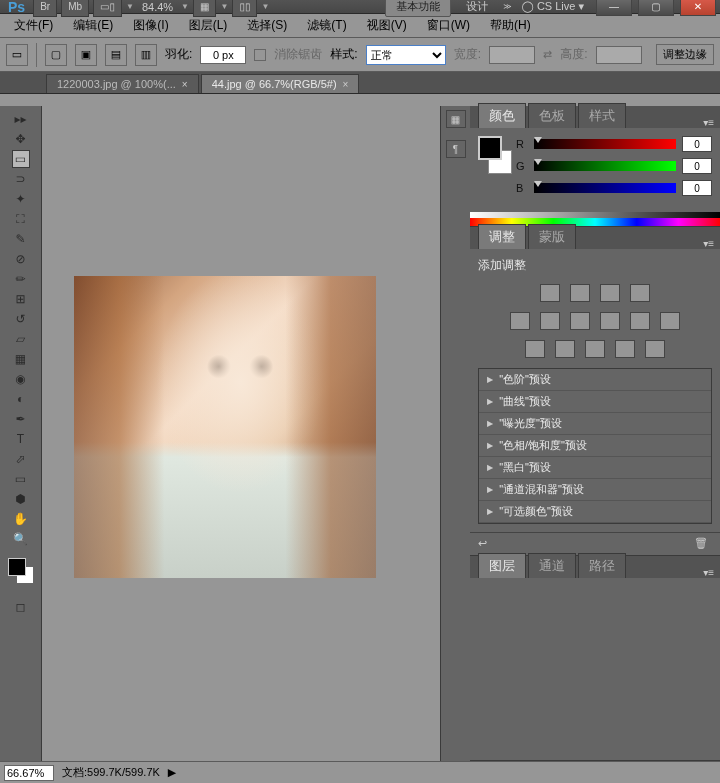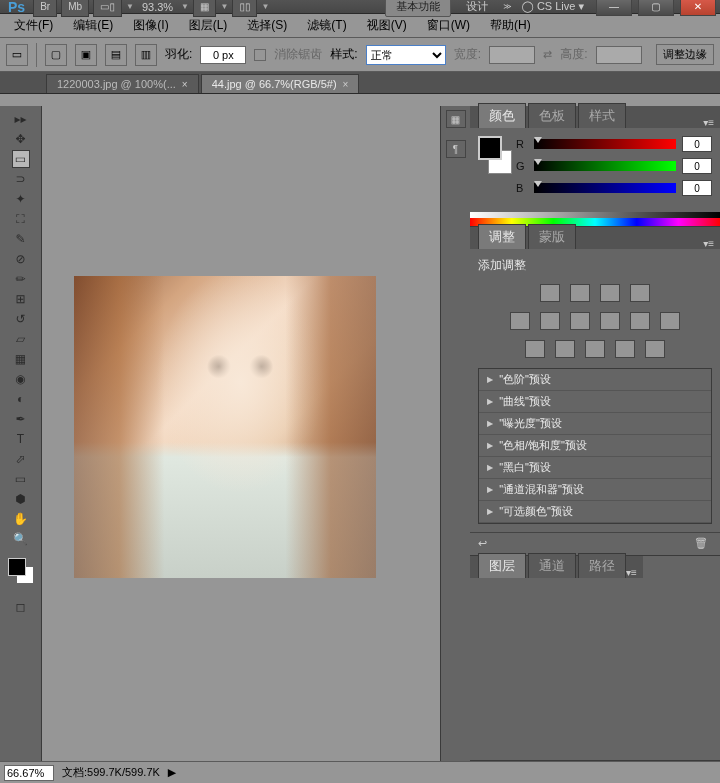--- a/index.html
+++ b/index.html
@@ -81,21 +81,21 @@
 </style>
 </head>
 <body>
 
 <div class="titlebar">
   <span class="ps">Ps</span>
   <span class="tbtn">Br</span>
   <span class="tbtn">Mb</span>
   <span class="tbtn">▭▯</span>
   <span class="tri">▼</span>
-  <span class="zoom">93.3%</span>
+  <span class="zoom">84.4%</span>
   <span class="tri">▼</span>
   <span class="tbtn">▦</span>
   <span class="tri">▼</span>
   <span class="tbtn">▯▯</span>
   <span class="tri">▼</span>
   <span class="spacer"></span>
   <span class="workspace">基本功能</span>
   <span class="workspace dim">设计</span>
   <span class="tri" style="color:#ccc">≫</span>
   <span style="color:#ccc;margin:0 6px">◯ <span>CS Live</span> ▾</span>
@@ -312,21 +312,21 @@
           <div class="pi">"通道混和器"预设</div>
           <div class="pi">"可选颜色"预设</div>
         </div>
       </div>
       <div class="adj-footer">
         <span class="ico">↩</span>
         <span class="ico">🗑</span>
       </div>
     </div>
 
-    <div class="panel" style="flex:1;display:flex;flex-direction:row">
+    <div class="panel" style="flex:1;display:flex;flex-direction:column">
       <div class="layer-tabs tabs">
         <span class="ptab">图层</span>
         <span class="ptab inactive">通道</span>
         <span class="ptab inactive">路径</span>
         <span class="menu">▾≡</span>
       </div>
       <div class="layer-body"></div>
     </div>
   </div>
 </div>

